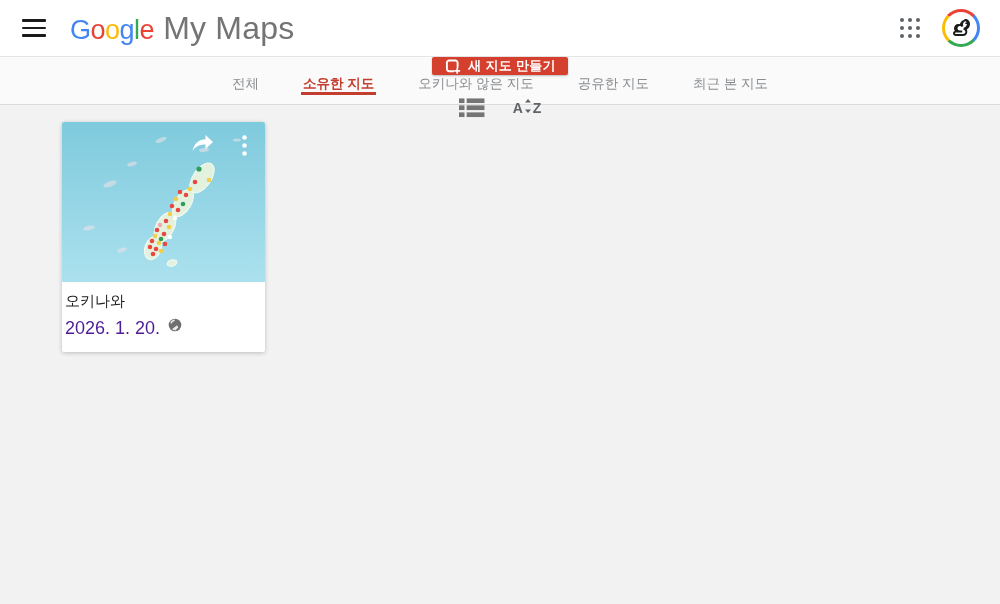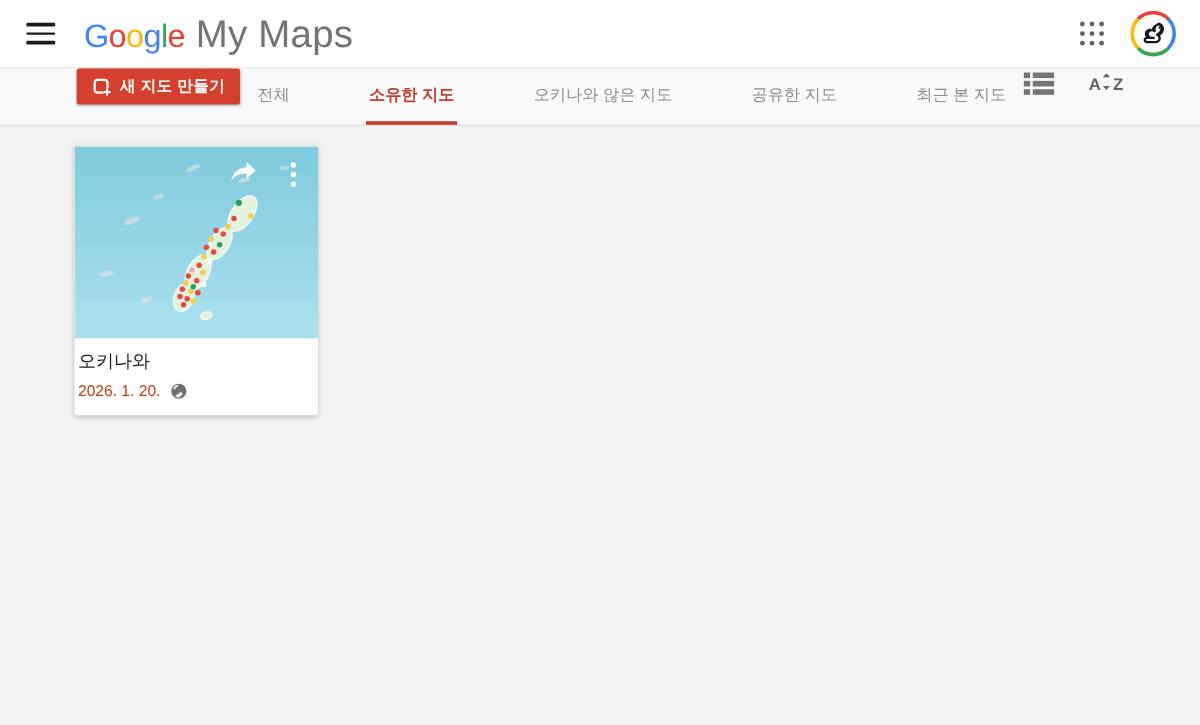--- a/index.html
+++ b/index.html
@@ -18,45 +18,45 @@
   .header-right { margin-left:auto; display:flex; align-items:center; gap:16px; }
   .apps-grid { display:grid; grid-template-columns:repeat(3,4px); grid-gap:4px; padding:6px; cursor:pointer; }
   .apps-grid i { width:4px; height:4px; background:#5F6368; border-radius:50%; }
   .avatar-ring { width:38px; height:38px; border-radius:50%; padding:3px; cursor:pointer;
     background:conic-gradient(from -45deg, #EA4335 0 25%, #4285F4 25% 50%, #34A853 50% 75%, #FBBC05 75% 100%); }
   .avatar-inner { width:32px; height:32px; border-radius:50%; background:#fff;
     display:flex; align-items:center; justify-content:center; overflow:hidden; }
 
   
   .tabbar { height:48px; background:#FAFAFA; border-bottom:1px solid #DBDBDB;
-    display:flex; align-items:flex-start; padding:0 64px 0 64px; }
+    display:flex; align-items:center; padding:0 64px 0 64px;flex-direction:column; }
   .create-btn { height:30px; background:var(--accent,#D5402E); color:#fff; border:none;
     border-radius:2px; font-family:inherit; font-size:13px; font-weight:bold; letter-spacing:0.3px;
     display:flex; align-items:center; gap:7px; padding:0 12px; cursor:pointer;
     box-shadow:0 1px 2px rgba(0,0,0,0.25); }
-  .tabs { flex:1; display:flex; justify-content:center; gap:62px; height:100%; }
+  .tabs { flex:1; display:flex; justify-content:center; gap:40px; height:100%; }
   .tab { display:flex; align-items:center; height:100%; padding:0 2px;
     font-size:13.5px; color:#8A8D90; cursor:pointer; border-bottom:3px solid transparent;
     margin-bottom:-1px; white-space:nowrap; }
   .tab.active { color:var(--tab-red,#C43E30); font-weight:bold; border-bottom-color:var(--tab-red,#C43E30); }
   .tabbar-icons { display:flex; align-items:center; gap:28px; }
   .sort-az { display:flex; align-items:center; color:#5F6368; font-size:14px; font-weight:bold; cursor:pointer; }
 
   
   .content { height:498px; background:#F2F2F2; padding:17px 62px; }
   .map-card { width:203px; background:#fff; border-radius:2px; cursor:pointer;
     box-shadow:0 1px 4px rgba(0,0,0,0.22); overflow:hidden; }
   .thumb { position:relative; width:203px; height:160px; }
   .thumb svg.map { display:block; }
   .thumb-actions { position:absolute; top:10px; right:8px; display:flex; align-items:center; gap:16px; }
   .icon-btn { cursor:pointer; display:flex; align-items:center; justify-content:center;
     width:26px; height:26px; }
   .card-footer { padding:10px 14px 13px 3px; }
   .card-title { font-size:15px; color:#212121; }
-  .card-meta { margin-top:7px; display:flex; align-items:flex-end; font-size:13px; color:#c2410c; }
+  .card-meta { margin-top:7px; display:flex; align-items:flex-start; font-size:18px; color:#4c1d95; }
   .card-meta svg { margin-left:8px; }
 </style>
 </head>
 <body>
 
 <div class="header">
   <div class="hamburger">
       <span></span>
       <span></span>
       <span></span>

